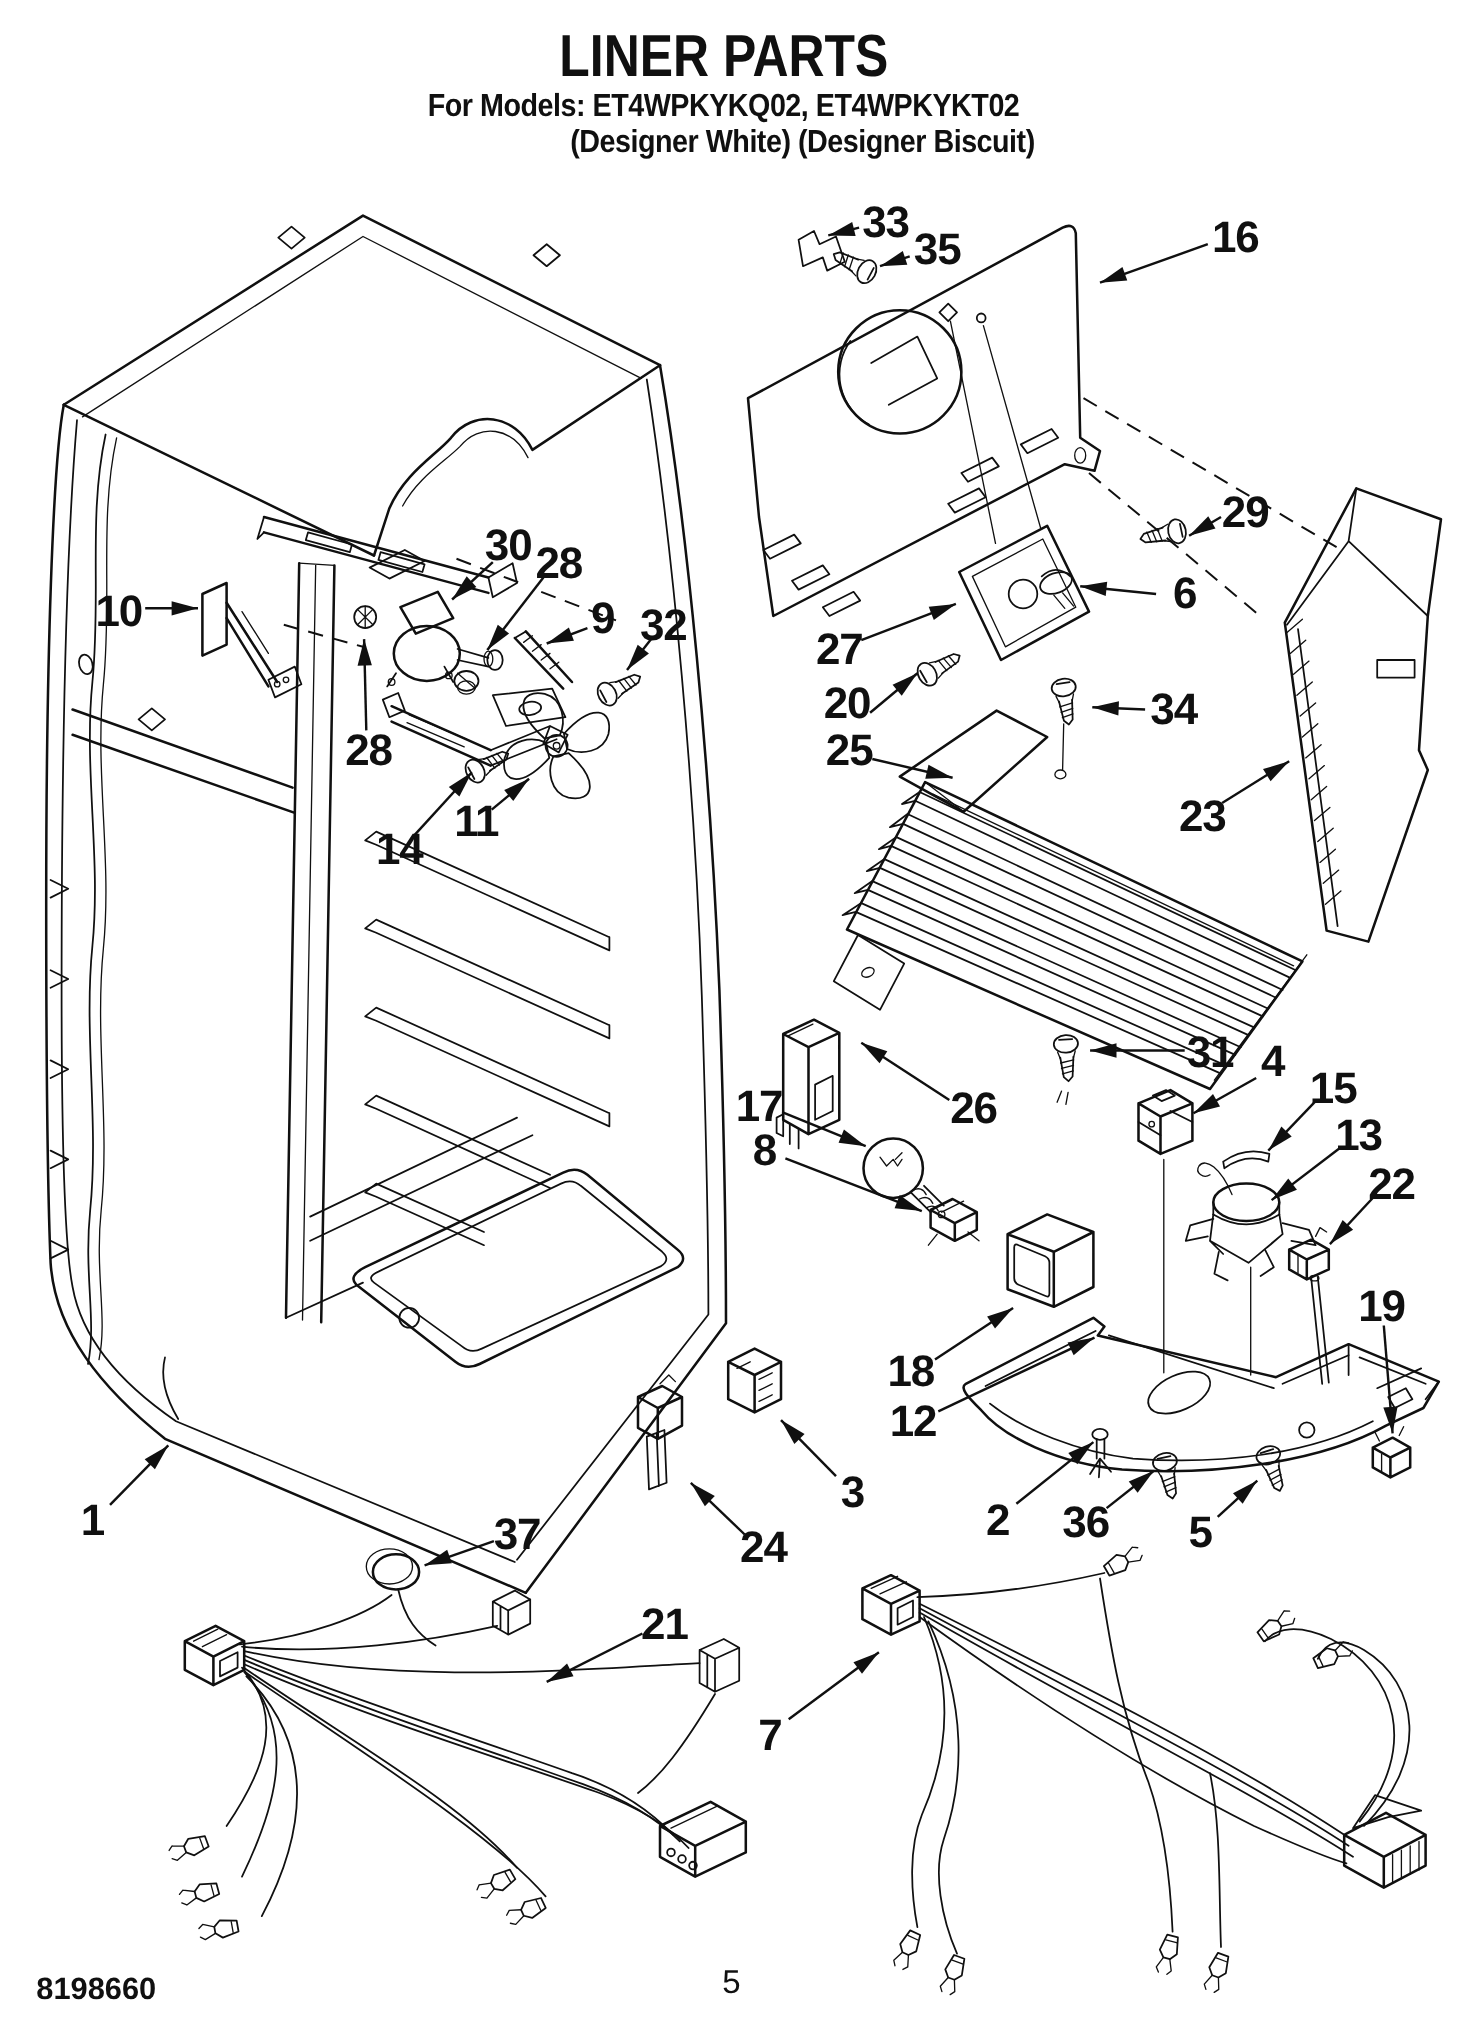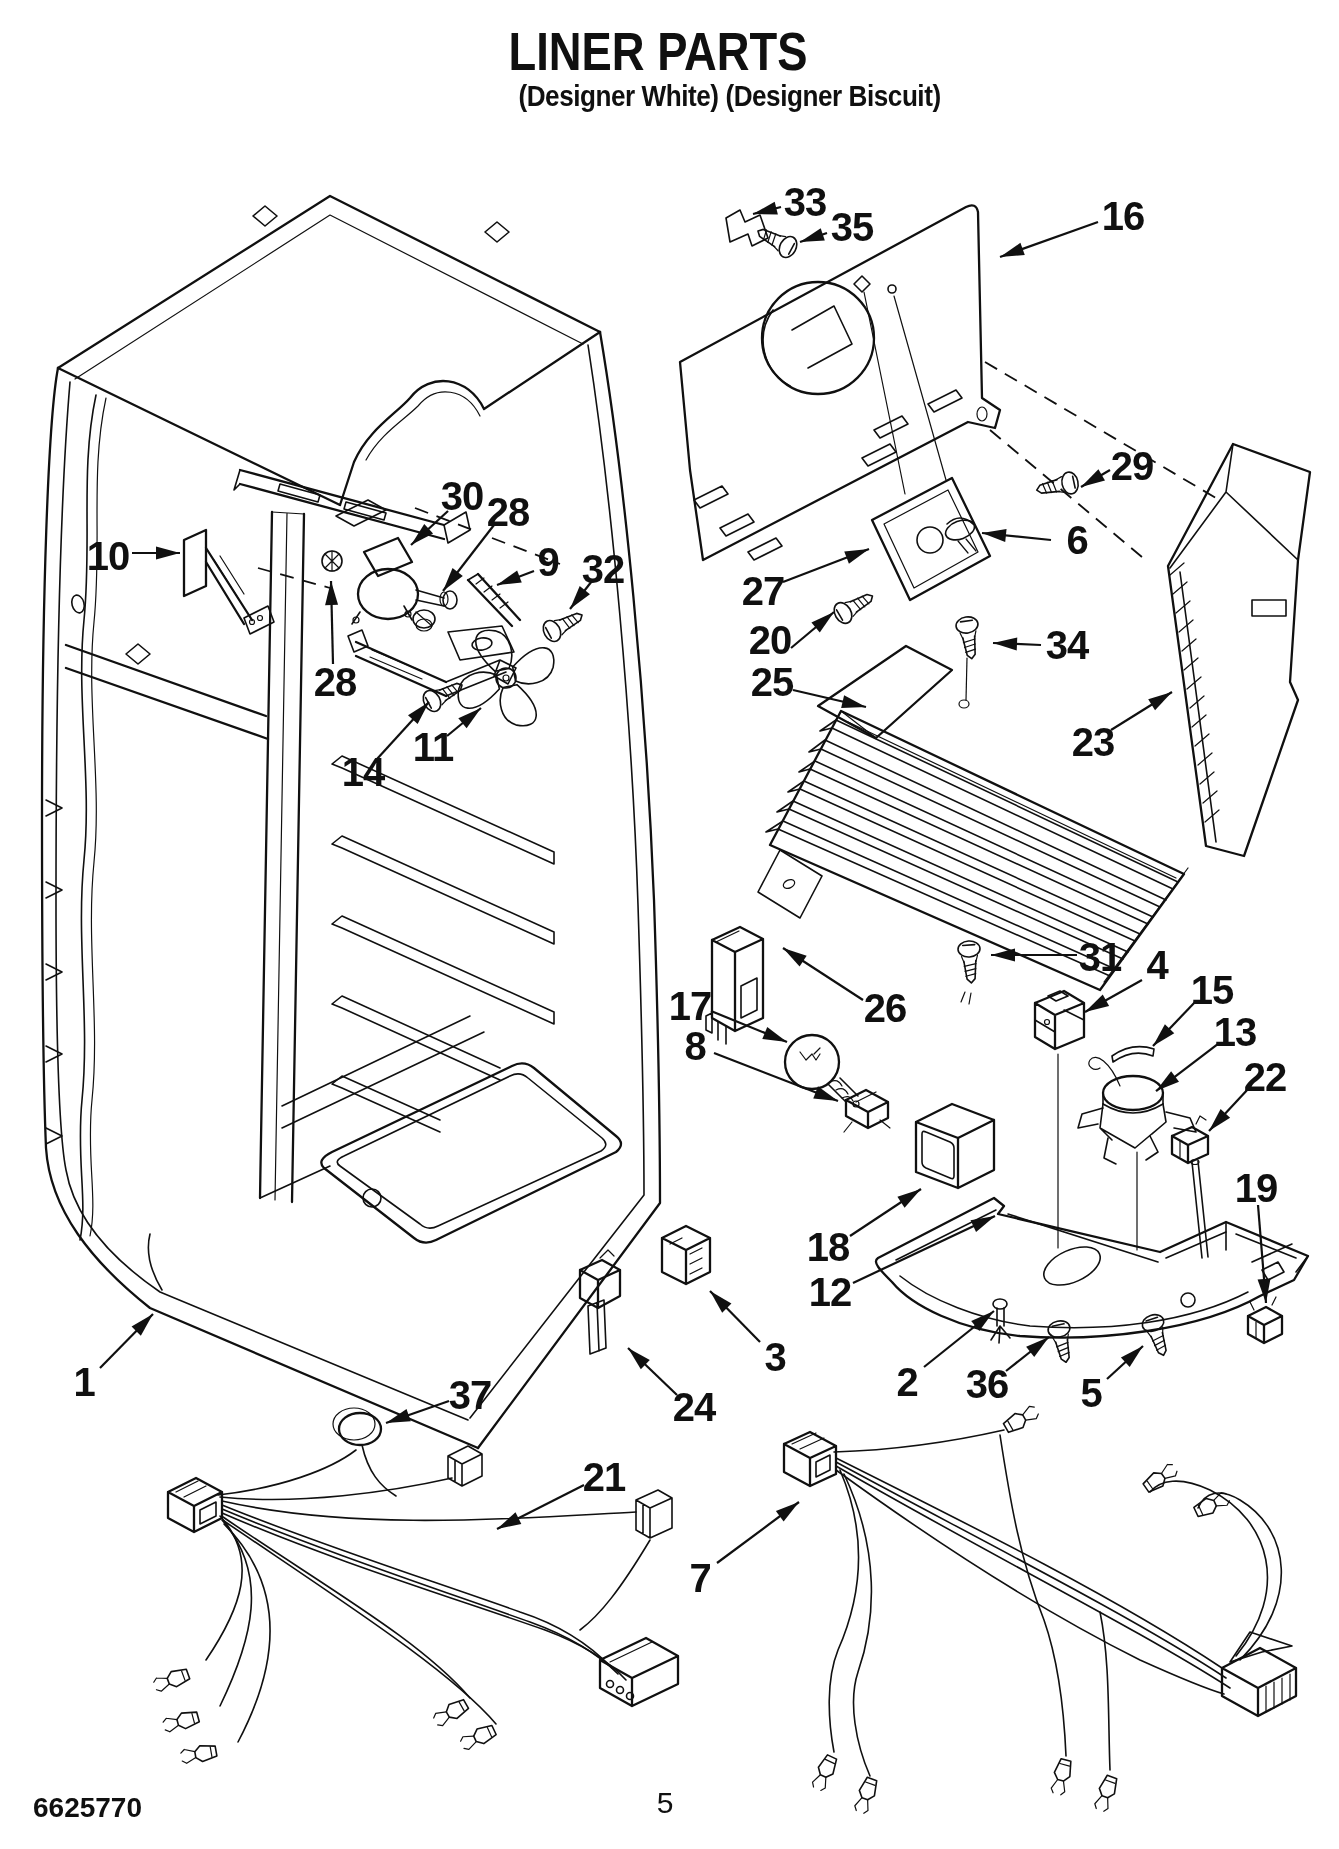--- a/index.html
+++ b/index.html
@@ -23,20 +23,21 @@
   .callout-text{font:700 40px "Liberation Sans",sans-serif;fill:var(--ink);
                 text-anchor:middle;dominant-baseline:central;letter-spacing:-1px;}
   .lead{stroke:var(--ink);stroke-width:2.2;fill:none;}
   .ah{fill:var(--ink);stroke:none;}
 </style>
 </head>
 <body>
 
 <div class="hdr">
   <div class="line"><span class="t">LINER PARTS</span></div>
+  <div class="line"><span class="m">For Models: ET4WPKYKQ02, ET4WPKYKT02</span></div>
   <div class="line cshift"><span class="m">(Designer White) (Designer Biscuit)</span></div>
 </div>
 
 <svg id="diagram-svg" width="1339" height="1849" viewBox="0 0 1339 1849" xmlns="http://www.w3.org/2000/svg">
 
   <defs>
     <g id="screw-g">
       <ellipse cx="0" cy="0" rx="8" ry="11" class="s1"></ellipse>
       <path d="M-4,-6 L-4,6" class="s1"></path>
       <path d="M7,-8 L13,-6 M7,8 L13,6" class="th"></path>
@@ -546,14 +547,14 @@
         <text x="987" y="1384" class="callout-text">36</text>
       </g>
       <g>
         <line x1="449" y1="1401" x2="386" y2="1423" class="lead"></line>
         <polygon points="386,1423 410.80114037930673,1421.224208377675 406.5152635524296,1408.951015646163" class="ah"></polygon>
         <text x="470" y="1395" class="callout-text">37</text>
       </g>
     </g>
 </svg>
 
-<div class="ftr-num">6625770</div>
+<div class="ftr-num">8198660</div>
 <div class="ftr-page">5</div>
 
 </body></html>

